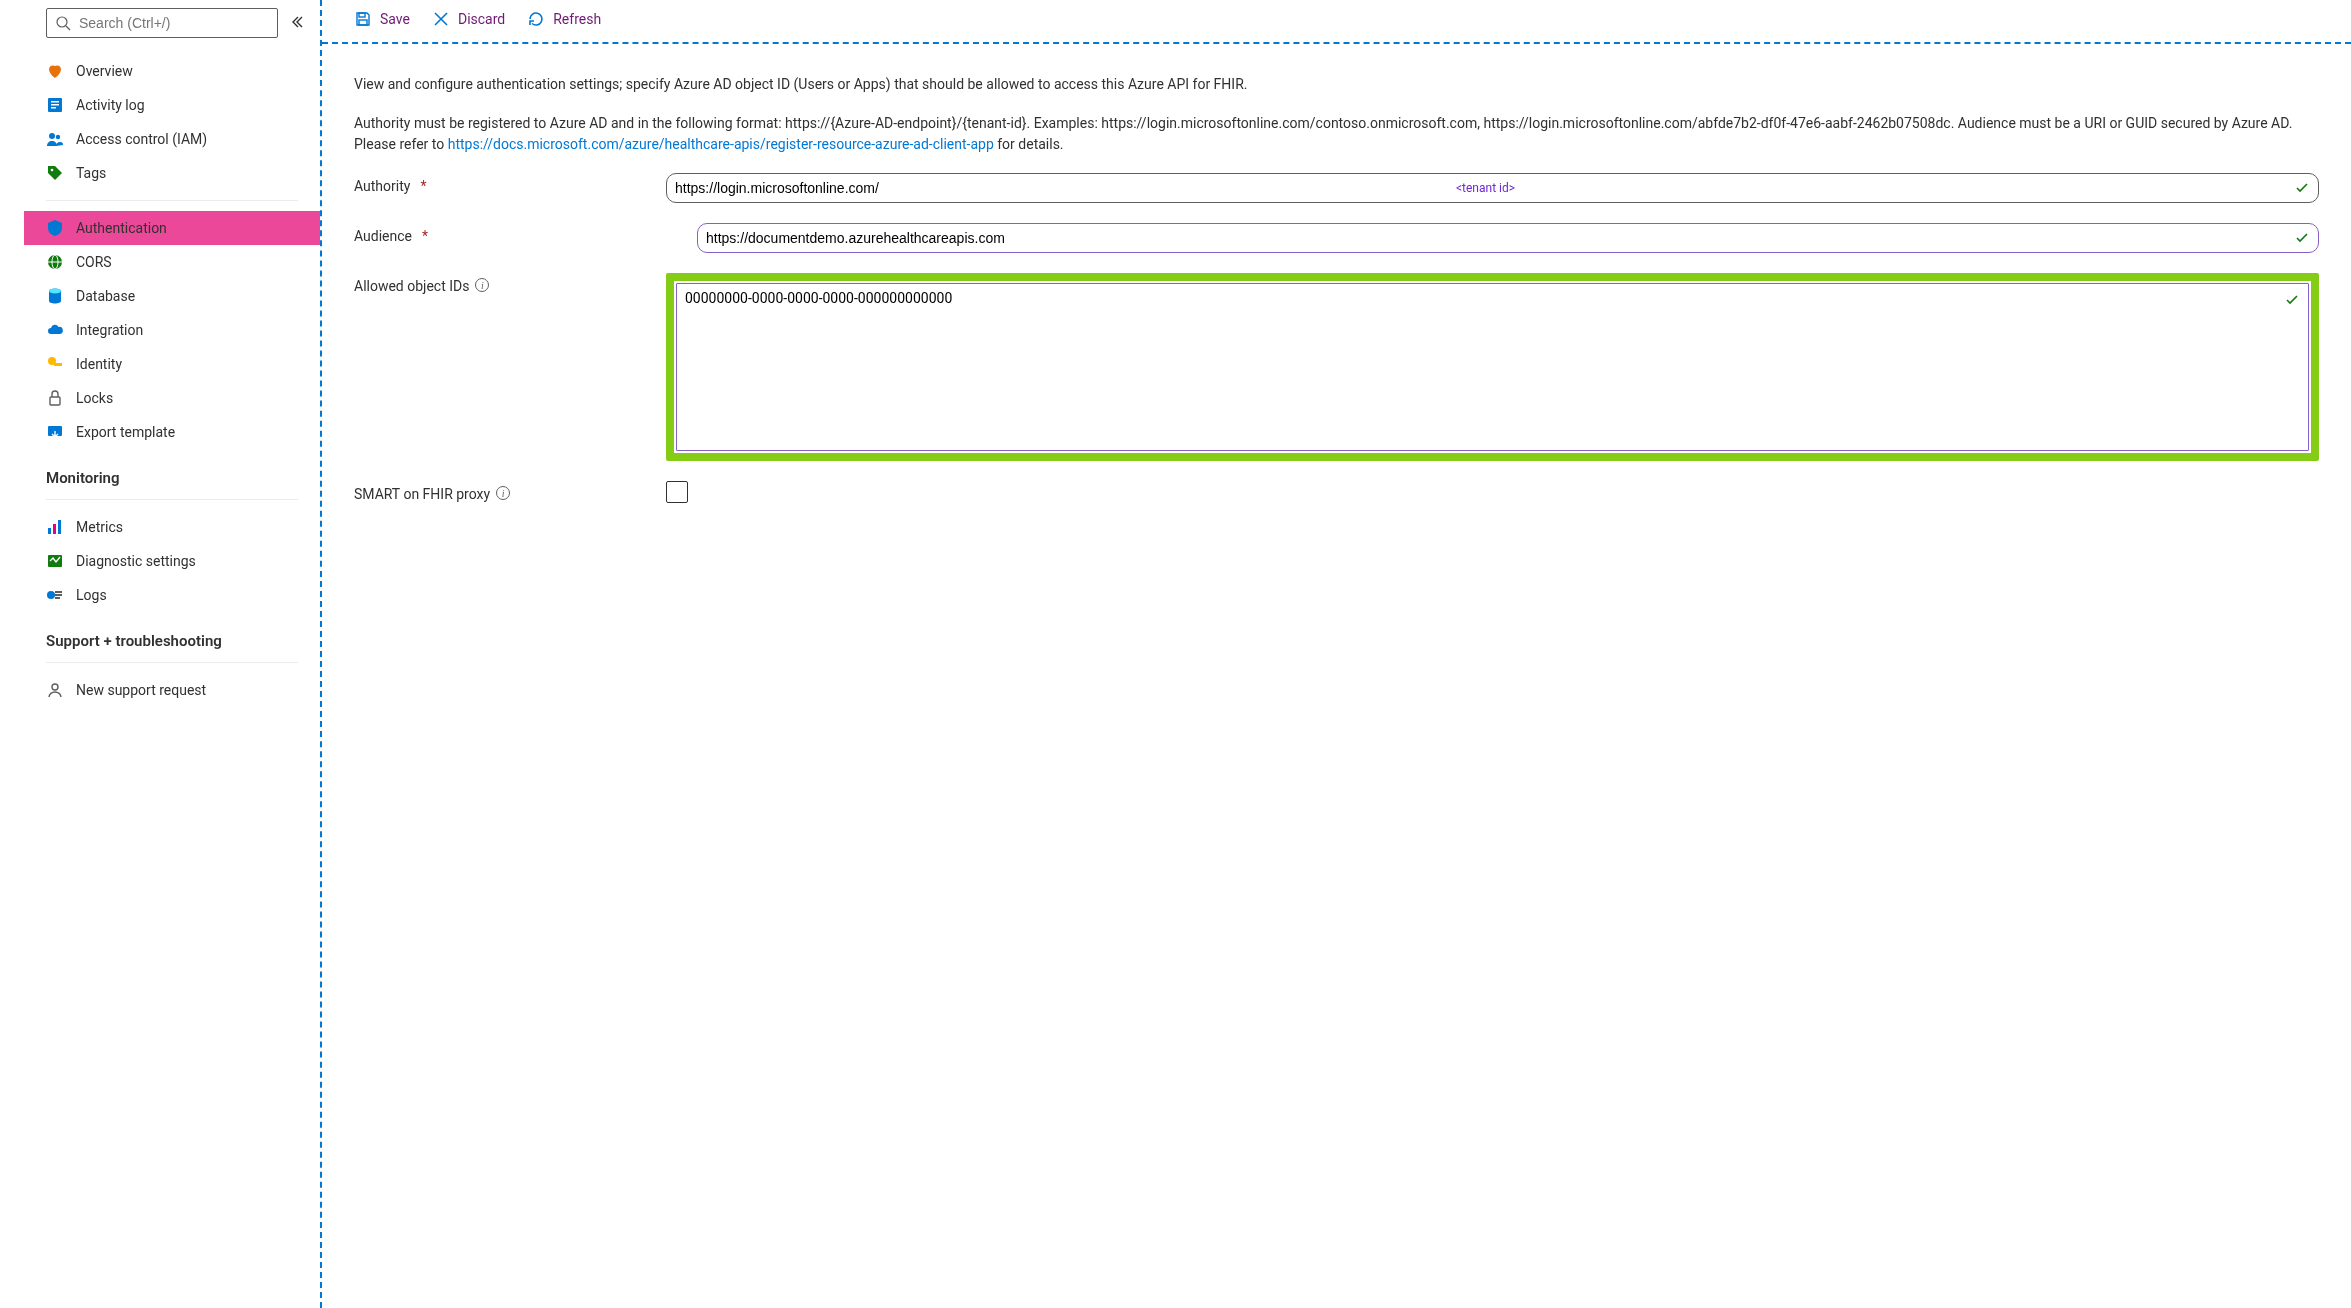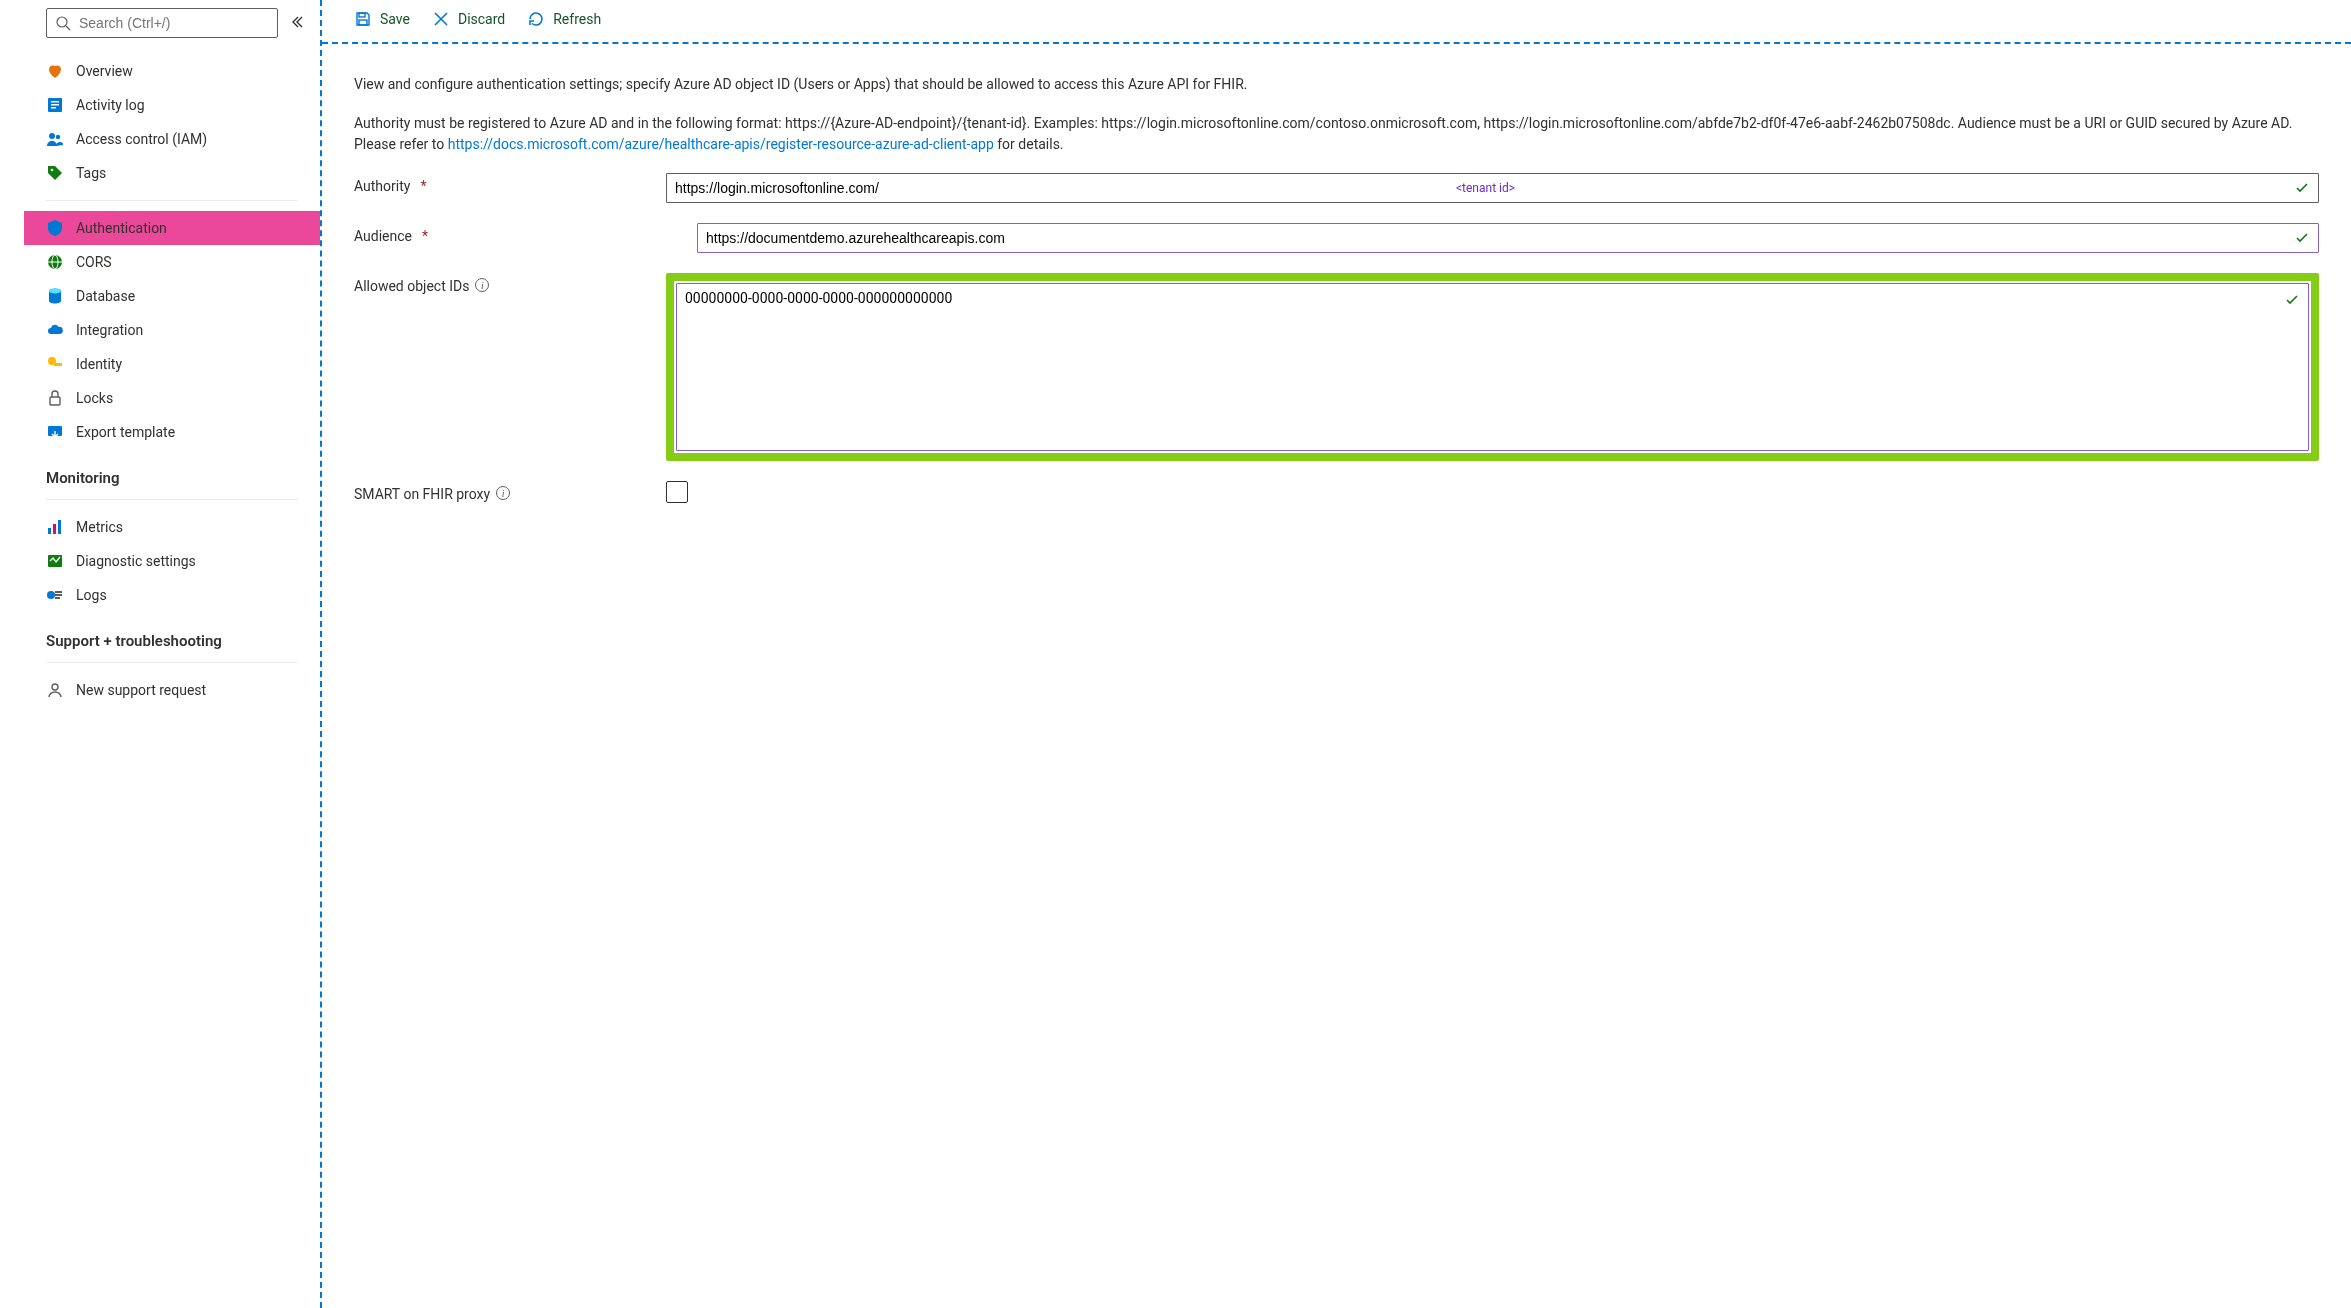--- a/index.html
+++ b/index.html
@@ -78,21 +78,21 @@
       gap: 22px;
       padding: 6px 32px 10px 32px;
       border-bottom: 2px dashed #0078d4;
     }
     .toolbar-btn {
       display: flex;
       align-items: center;
       gap: 8px;
       cursor: pointer;
       padding: 4px 0;
-      color: #14532d;
+      color: #701a75;
     }
     .toolbar-btn svg { width: 18px; height: 18px; }
     .toolbar-btn span { font-size: 14px; }
     .content {
       padding: 30px 32px;
       overflow-y: auto;
       flex: 1;
     }
     .description { font-size: 14px; color: #323130; line-height: 1.5; margin-bottom: 18px; }
     .description a { color: #0078d4; text-decoration: none; }
@@ -121,21 +121,21 @@
       font-size: 10px;
       color: #605e5c;
       font-style: italic;
       font-family: Georgia, serif;
     }
     .form-field { flex: 1; position: relative; }
     .input-wrap {
       display: flex;
       align-items: center;
       border: 1px solid #605e5c;
-      border-radius: 1px;
+      border-radius: 10px;
       padding: 0 8px;
       height: 30px;
       background: #fff;
     }
     .input-wrap.purple { border-color: #8661c5; margin-left: 31px; }
     .input-wrap input {
       border: none;
       outline: none;
       flex: 1;
       font-size: 14px;

